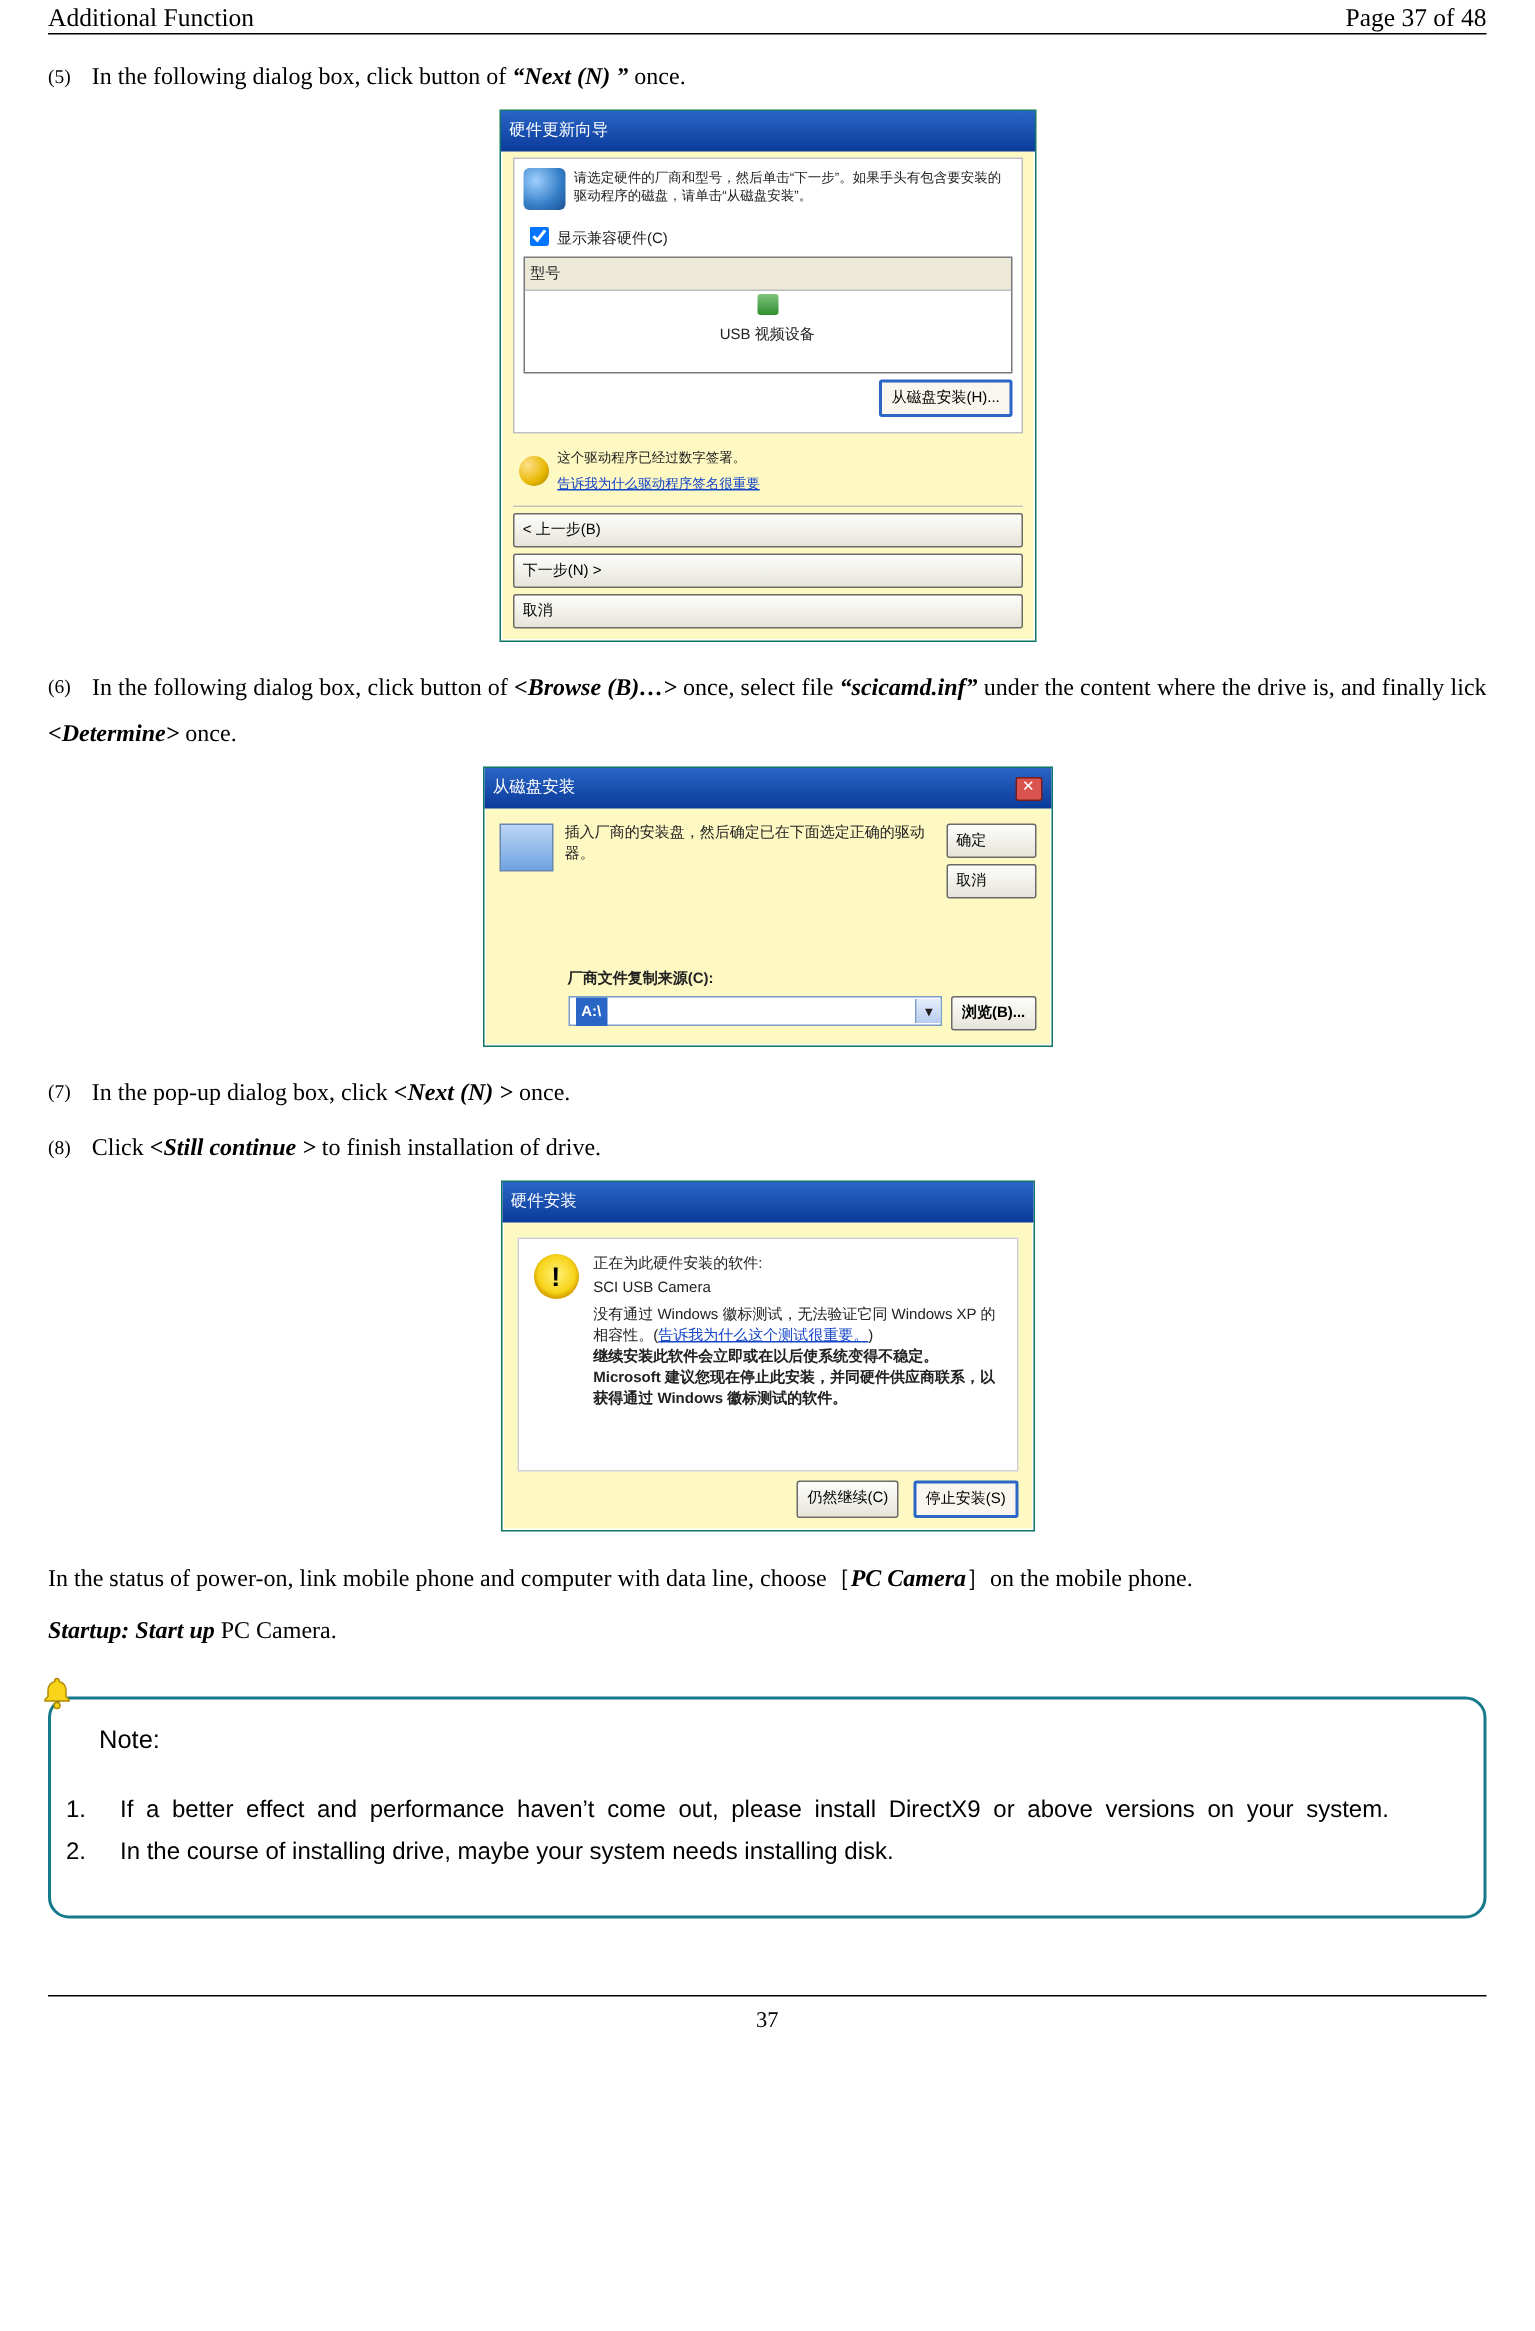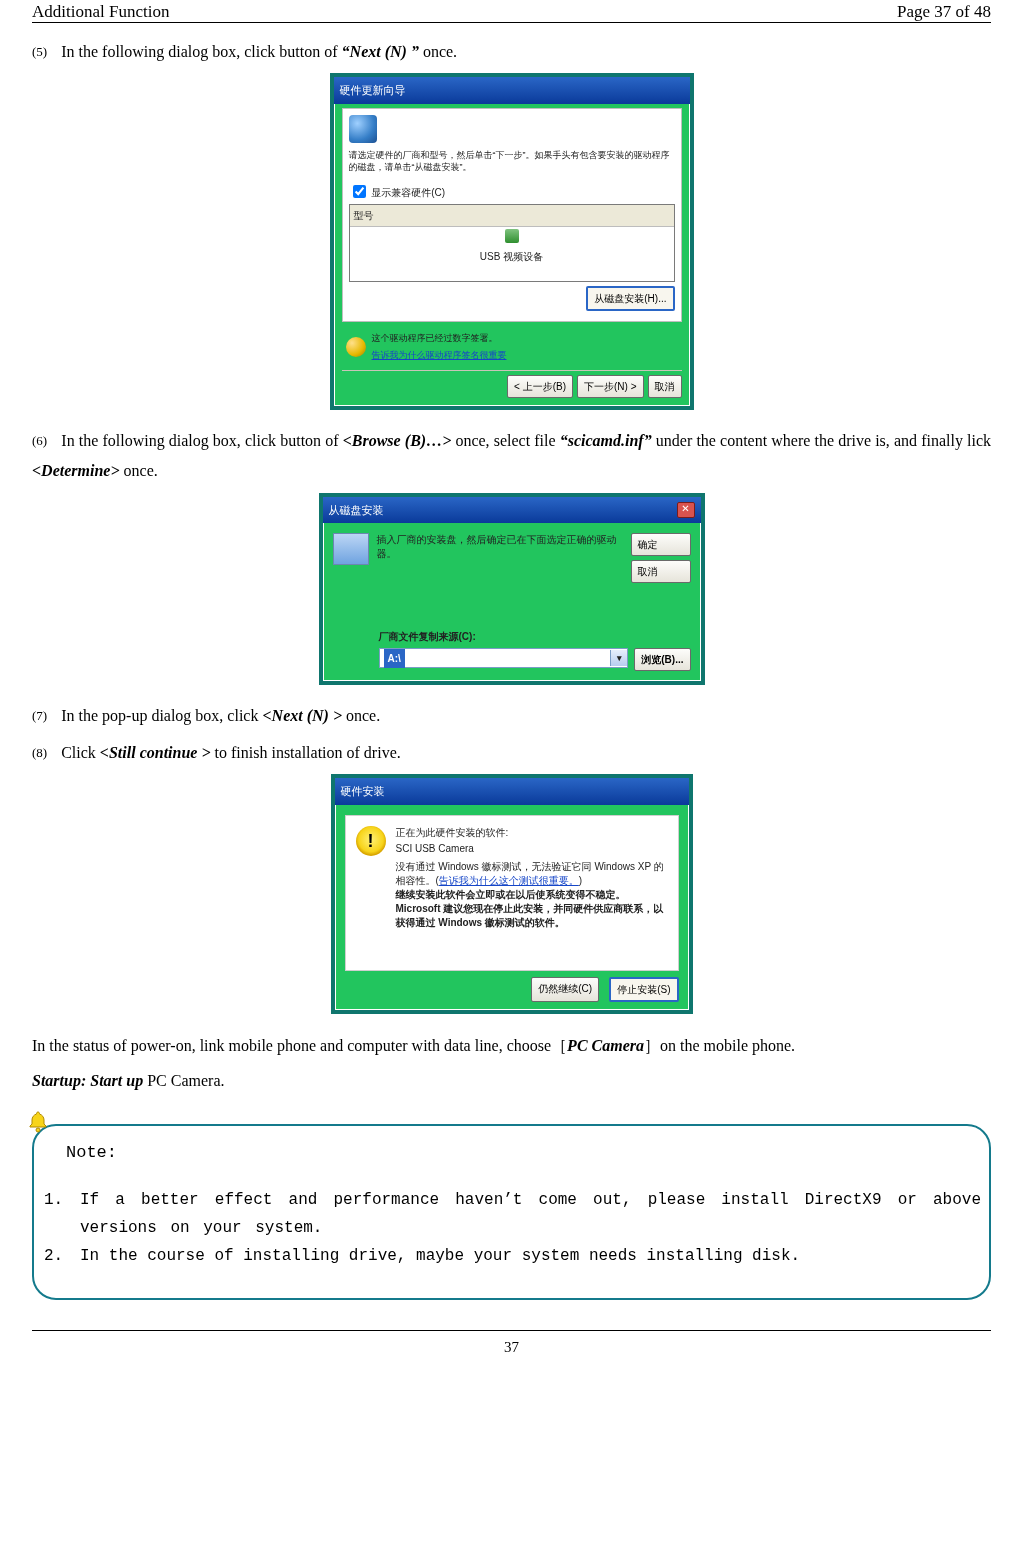--- a/index.html
+++ b/index.html
@@ -43,22 +43,22 @@
   }
   .bold { font-weight: bold; font-style: italic; }
 
   
   .fig {
     display: flex;
     justify-content: center;
     margin: 6px 0 16px 0;
   }
   .dlg {
-    border: 4px solid #0f766e;
-    background: #22c55e;
+    border: 1px solid #0f766e;
+    background: #fef9c3;
     box-shadow: 0 0 0 1px #fff inset;
     font-family: "Microsoft YaHei", SimSun, sans-serif;
     font-size: 10px;
     color: #222;
   }
   .titlebar {
     background: linear-gradient(#2a66c6, #0a3a9a);
     color: #fff;
     padding: 3px 6px;
     font-size: 11px;
@@ -95,21 +95,21 @@
   
   .dlg1 { width: 356px; }
   .dlg1 .inner { padding: 4px 8px 8px 8px; }
   .dlg1 .sub { font-weight: bold; font-size: 10px; margin: 4px 0 6px 2px; }
   .dlg1 .panel {
     border: 1px solid #bfbfbf;
     background: #fff;
     padding: 6px 6px 10px 6px;
     margin-bottom: 6px;
   }
-  .dlg1 .panel .row1 { display: flex; gap: 6px; flex-direction: column; }
+  .dlg1 .panel .row1 { display: flex; gap: 6px; }
   .dlg1 .panel .row1 .ic { width: 28px; height: 28px; background: radial-gradient(circle at 30% 30%, #9fd0ff, #357ec7 60%, #1b4f91); border-radius: 4px; flex: none; }
   .dlg1 .panel .desc { font-size: 9px; line-height: 1.35; }
   .dlg1 .panel .chk { margin-top: 8px; font-size: 10px; }
   .dlg1 .panel .chk input { vertical-align: -2px; }
   .dlg1 .panel .list {
     border: 1px solid #7a7a7a;
     height: 76px;
     margin-top: 2px;
     background: #fff;
   }
@@ -127,21 +127,21 @@
   .dlg1 .panel .list .ic2 {
     width: 14px; height: 14px; background: linear-gradient(#7fc37f, #2f8f2f); border-radius: 2px; flex: none;
   }
   .dlg1 .panel .disk-row {
     display: flex; justify-content: flex-end; margin-top: 4px; gap: 6px;
   }
   .dlg1 .footer-row {
     display: flex; align-items: center; gap: 6px; padding: 2px 0 2px 4px;
   }
   .dlg1 .footer-row .ic3 { width: 20px; height: 20px; background: radial-gradient(circle at 30% 30%, #ffe08a, #e6b800 60%, #9c7a00); border-radius: 50%; flex: none; }
-  .dlg1 .footer-btns { display: flex; justify-content: flex-end; gap: 4px; margin-top: 4px; padding-top: 4px; border-top: 1px solid #c8c5b8; }
+  .dlg1 .footer-btns { display: flex; justify-content: flex-end; gap: 4px; margin-top: 4px; padding-top: 4px; border-top: 1px solid #c8c5b8; flex-direction: column; }
   .dlg1 .footer-row .txt { font-size: 9px; }
 
   
   .dlg2 { width: 378px; }
   .dlg2 .inner { padding: 10px 10px 10px 10px; }
   .dlg2 .grid { display: flex; }
   .dlg2 .grid .left { flex: 1; display: flex; gap: 8px; }
   .dlg2 .grid .left .ic { width: 34px; height: 30px; background: linear-gradient(#bcd6f5, #6fa3e0); border: 1px solid #6b87b0; flex: none; }
   .dlg2 .grid .left .desc { font-size: 10px; line-height: 1.35; }
   .dlg2 .grid .right { width: 60px; display: flex; flex-direction: column; gap: 4px; align-items: stretch; }
@@ -183,23 +183,23 @@
   .note-wrap { position: relative; margin: 28px 0 0 0; }
   .bell {
     position: absolute;
     left: -6px; top: -14px;
     width: 24px; height: 24px;
     z-index: 2;
   }
   .bell svg { width: 24px; height: 24px; }
   .note-box {
     border: 2.5px solid #147a8c;
-    border-radius: 24px;
+    border-radius: 14px;
     padding: 12px 8px 28px 8px;
-    font-family: Liberation Mono, monospace;
+    font-family: Liberation Sans, sans-serif;
     line-height: 1.75;
   }
   .note-title { margin: 0 0 18px 24px; font-size: 17px; }
   .note-item { display: flex; gap: 6px; text-align: justify; }
   .note-item .n { width: 30px; flex: none; text-align: left; padding-left: 2px; }
   .note-item .t { flex: 1; }
   .note-item.wide .t { word-spacing: 4px; }
 
   .page-num {
     position: absolute;

